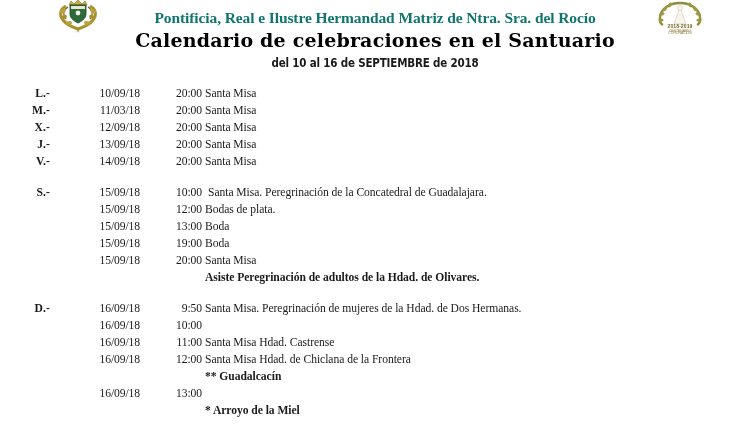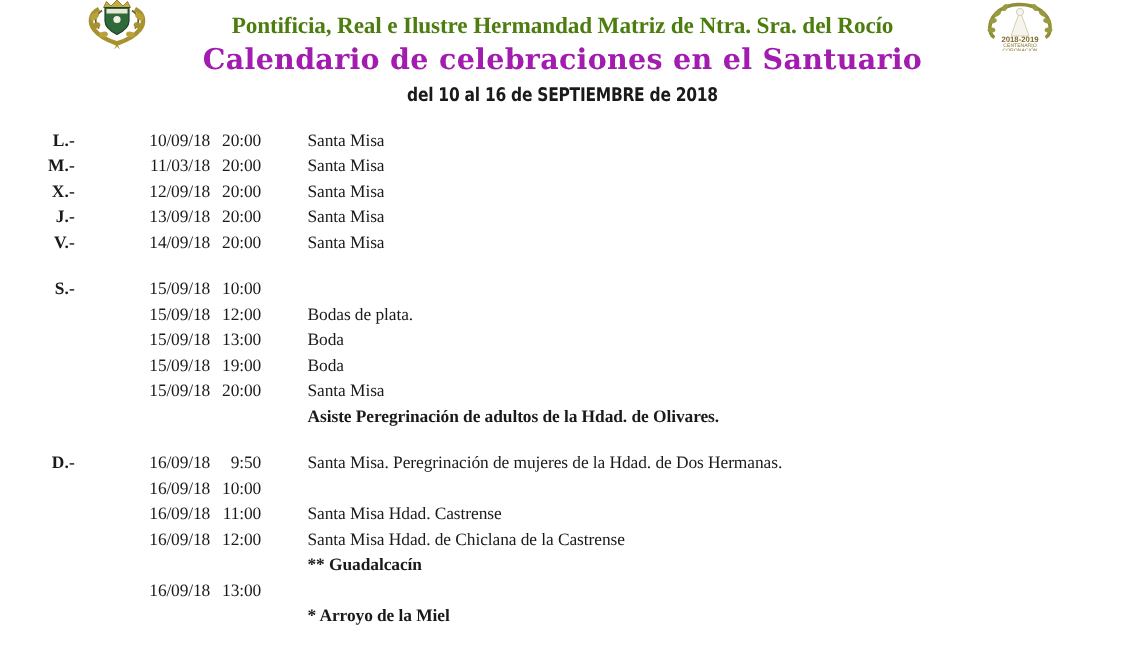--- a/index.html
+++ b/index.html
@@ -34,29 +34,29 @@
   .title-block {
     text-align: center;
     padding-top: 8px;
   }
   .title-line1 {
     font-family: "Liberation Serif", "DejaVu Serif", serif;
     font-weight: bold;
     font-size: 15.5px;
     line-height: 19px;
     letter-spacing: -0.1px;
-    color: #4d7c0f;
+    color: #0f766e;
   }
   .title-line2 {
     font-family: "DejaVu Serif", "Liberation Serif", serif;
     font-weight: bold;
     font-size: 19px;
     line-height: 25px;
     letter-spacing: 0.2px;
-    color: #a21caf;
+    color: #000000;
     margin-top: 1px;
   }
   .title-line3 {
     font-family: "DejaVu Sans Condensed", "Liberation Sans Narrow", "Liberation Sans", sans-serif;
     font-weight: bold;
     font-size: 12.5px;
     line-height: 16px;
     letter-spacing: -0.2px;
     color: #1a1a1a;
     margin-top: 2px;
@@ -90,21 +90,21 @@
   }
   .c-date {
     position: absolute;
     left: 88px;
     width: 52px;
     text-align: right;
     letter-spacing: -0.1px;
   }
   .c-time {
     position: absolute;
-    left: 132px;
+    left: 160px;
     width: 42px;
     text-align: right;
     letter-spacing: -0.1px;
   }
   .c-desc {
     position: absolute;
     left: 205px;
     letter-spacing: -0.05px;
   }
   .c-desc.indent { left: 208px; }
@@ -204,20 +204,21 @@
       <span class="c-time">20:00</span>
       <span class="c-desc">Santa Misa</span>
     </div>
   </div>
 
   <div class="group">
     <div class="row">
       <span class="c-day">S.-</span>
       <span class="c-date">15/09/18</span>
       <span class="c-time">10:00</span>
+      <span class="c-desc indent">Santa Misa. Peregrinación de la Concatedral de Guadalajara.</span>
     </div>
     <div class="row">
       <span class="c-date">15/09/18</span>
       <span class="c-time">12:00</span>
       <span class="c-desc">Bodas de plata.</span>
     </div>
     <div class="row">
       <span class="c-date">15/09/18</span>
       <span class="c-time">13:00</span>
       <span class="c-desc">Boda</span>
@@ -249,21 +250,21 @@
       <span class="c-time">10:00</span>
     </div>
     <div class="row">
       <span class="c-date">16/09/18</span>
       <span class="c-time">11:00</span>
       <span class="c-desc">Santa Misa Hdad. Castrense</span>
     </div>
     <div class="row">
       <span class="c-date">16/09/18</span>
       <span class="c-time">12:00</span>
-      <span class="c-desc">Santa Misa Hdad. de Chiclana de la Castrense</span>
+      <span class="c-desc">Santa Misa Hdad. de Chiclana de la Frontera</span>
     </div>
     <div class="row note">
       <span class="c-desc sub">** Guadalcacín</span>
     </div>
     <div class="row">
       <span class="c-date">16/09/18</span>
       <span class="c-time">13:00</span>
     </div>
     <div class="row note">
       <span class="c-desc sub">* Arroyo de la Miel</span>

